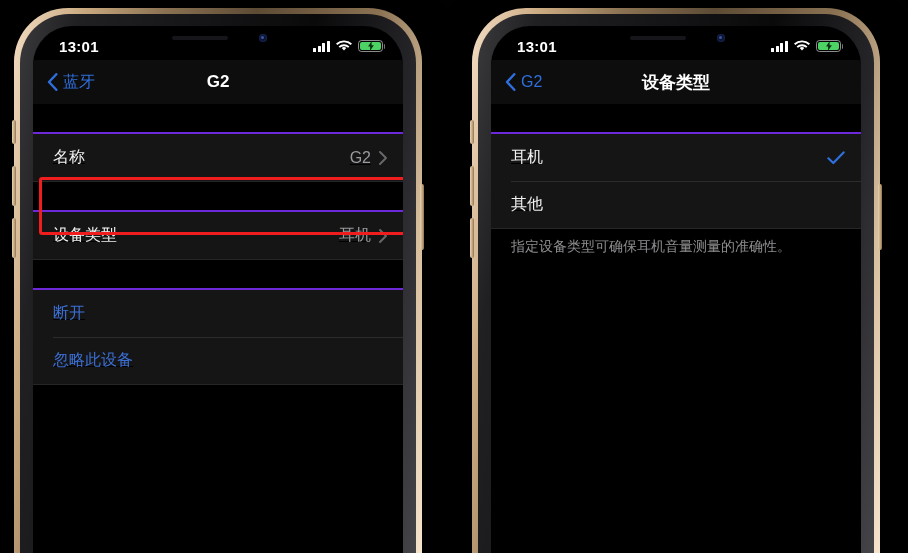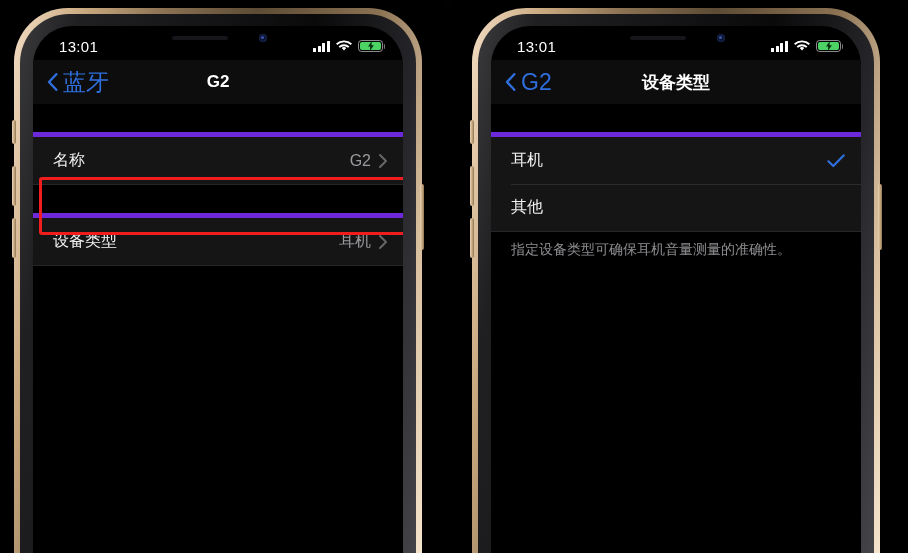--- a/index.html
+++ b/index.html
@@ -81,21 +81,21 @@
     position: absolute;
     top: 0; left: 0; right: 0;
     height: 34px;
     display: flex;
     align-items: center;
     justify-content: space-between;
     padding: 6px 20px 0 26px;
     box-sizing: border-box;
     color: #fff;
     font-size: 15px;
-    font-weight: 400;
+    font-weight: 700;
     letter-spacing: .3px;
     z-index: 5;
   }
   .status-right { display: flex; align-items: center; gap: 6px; }
 
   .bars { display: flex; align-items: flex-end; gap: 1.6px; height: 11px; }
   .bars i { display:block; width: 3px; background:#fff; border-radius:.5px; }
   .bars i:nth-child(1){height:4px;}
   .bars i:nth-child(2){height:6px;}
   .bars i:nth-child(3){height:8.5px;}
@@ -141,35 +141,36 @@
     position: absolute;
     left: 0; right: 0; top: 0; bottom: 0;
     display:flex; align-items:center; justify-content:center;
     color:#fff; font-size: 17px; font-weight: 700;
   }
   .back {
     position: absolute;
     left: 14px; top: 0; bottom: 0;
     display: flex; align-items: center; gap: 5px;
     color: #2f6fdd;
-    font-size: 23px;
+    font-size: 16px;
     font-weight: 500;
   }
   .back .chev { display:block; width:11px; height:18px; }
 
   
   .content {
     position: absolute;
     top: 78px; left: 0; right: 0; bottom: 0;
     background: #000;
   }
   .group {
     background: #151516;
-    border-top: 5px solid #6d28d9;
+    border-top: 2px solid #6d28d9;
     border-bottom: 1px solid #262628;
+    text-decoration: underline;
   }
   .row {
     position: relative;
     display: flex;
     align-items: center;
     height: 47px;
     padding: 0 16px 0 20px;
     box-sizing: border-box;
     color: #f2f2f2;
     font-size: 16px;
@@ -295,20 +296,28 @@
               <span class="label">设备类型</span>
               <span class="value">耳机</span>
               <svg class="chev-r" viewBox="0 0 8 14">
                   <path d="M1 1l6 6-6 6" stroke="#68686c" stroke-width="1.9" fill="none" stroke-linecap="round" stroke-linejoin="round"></path>
                 </svg>
             </div>
           </div>
 
           <div class="gap-28"></div>
 
+          <div class="group">
+            <div class="row action">
+              <span class="label">断开</span>
+            </div>
+            <div class="row action">
+              <span class="label">忽略此设备</span>
+            </div>
+          </div>
         </div>
 
         <div class="highlight" style="left:6px; top:151px; width:367px; height:52px;"></div>
 
       </div>
     </div>
   </div>
 
   <div class="phone right">
     <div class="sbtn l" style="top:112px;height:24px;width:4px;"></div>

